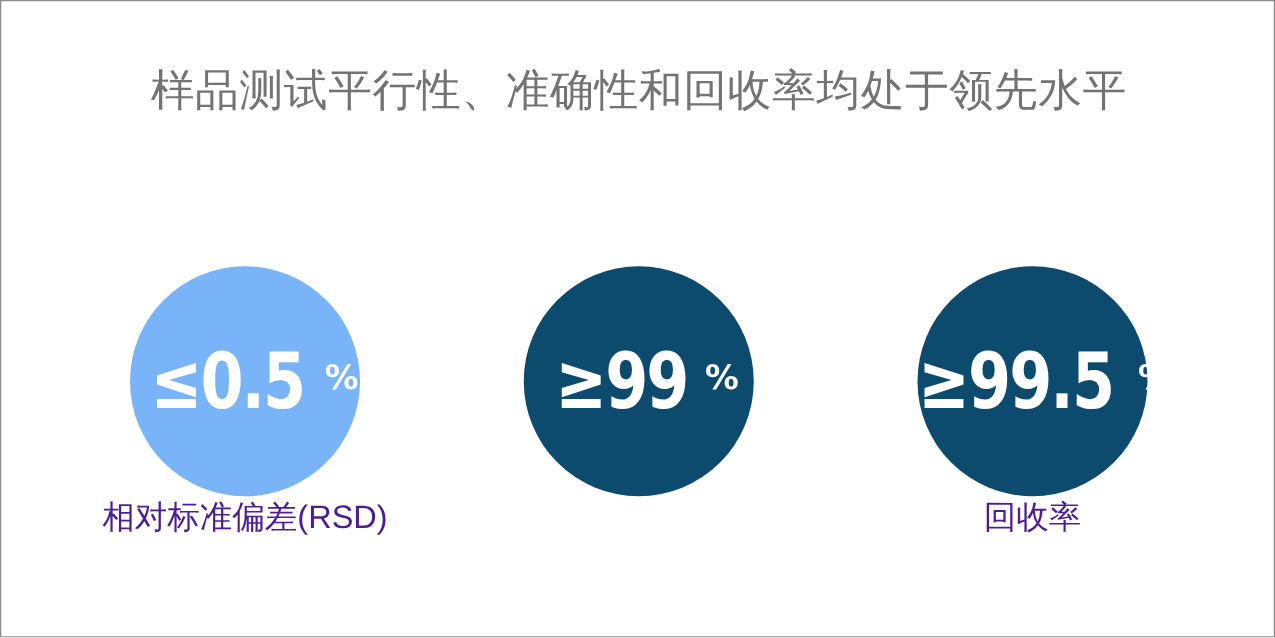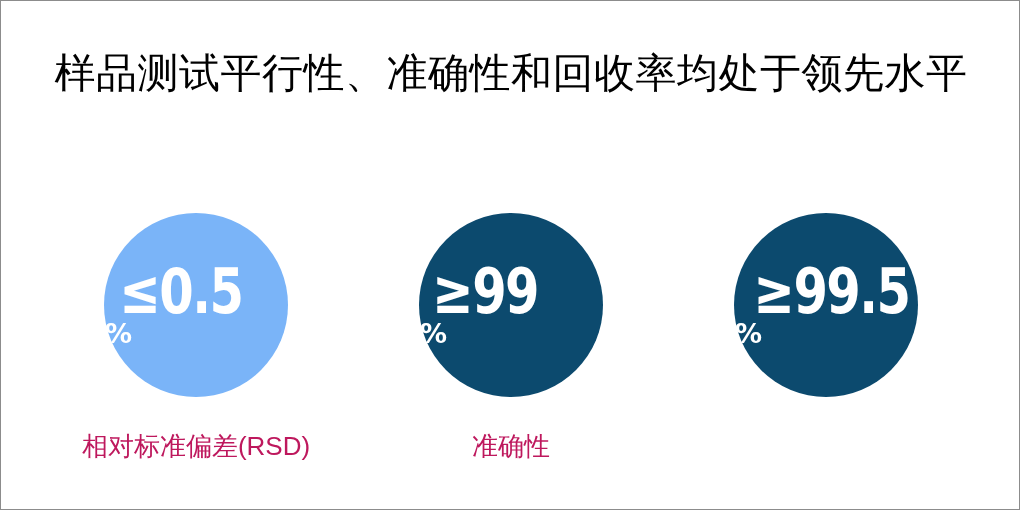--- a/index.html
+++ b/index.html
@@ -20,24 +20,24 @@
     overflow: hidden;
   }
 
   
   .title {
     position: absolute;
     left: 0;
     top: 52px;
     width: 1020px;
     text-align: center;
-    font-size: 41px;
+    font-size: 35px;
     line-height: 40px;
     letter-spacing: 0.5px;
-    color: #000000;
+    color: #737373;
     font-weight: 400;
     white-space: nowrap;
   }
 
   
   .stats-row {
     position: absolute;
     left: 50px;
     top: 212px;
     width: 920px;
@@ -51,22 +51,22 @@
     width: 290px;
     display: flex;
     flex-direction: column;
     align-items: center;
   }
   .bubble {
     width: 184px;
     height: 184px;
     border-radius: 50%;
     display: flex;
-    flex-direction: column;
-    align-items: flex-start;
+    flex-direction: row;
+    align-items: center;
     justify-content: center;
     box-sizing: border-box;
   }
   .bubble-value {
     font-family: "DejaVu Sans", sans-serif;
     font-weight: 700;
     font-size: 62px;
     line-height: 62px;
     color: #ffffff;
     letter-spacing: -2px;
@@ -78,24 +78,23 @@
     font-family: "DejaVu Sans", sans-serif;
     font-weight: 700;
     font-size: 27px;
     line-height: 27px;
     color: #ffffff;
     margin-left: 1px;
     position: relative;
     top: -3px;
   }
   .stat-label {
-    margin-top: 33px;
     font-size: 26px;
     line-height: 32px;
-    color: #be185d;
+    color: #4c1d95;
     text-align: center;
     white-space: nowrap;
   }
 </style>
 </head>
 <body>
 
 <div class="canvas">
 
   <div class="title">样品测试平行性、准确性和回收率均处于领先水平</div>
@@ -108,24 +107,24 @@
         <span class="bubble-unit">%</span>
       </div>
       <div class="stat-label">相对标准偏差(RSD)</div>
     </div>
 
     <div class="stat-item">
       <div class="bubble" style="background:#0c4a6e;">
         <span class="bubble-value">≥99</span>
         <span class="bubble-unit">%</span>
       </div>
-      <div class="stat-label">准确性</div>
     </div>
 
     <div class="stat-item">
       <div class="bubble" style="background:#0c4a6e;">
         <span class="bubble-value">≥99.5</span>
         <span class="bubble-unit">%</span>
       </div>
+      <div class="stat-label">回收率</div>
     </div>
 
   </div>
 </div>
 
 </body></html>

